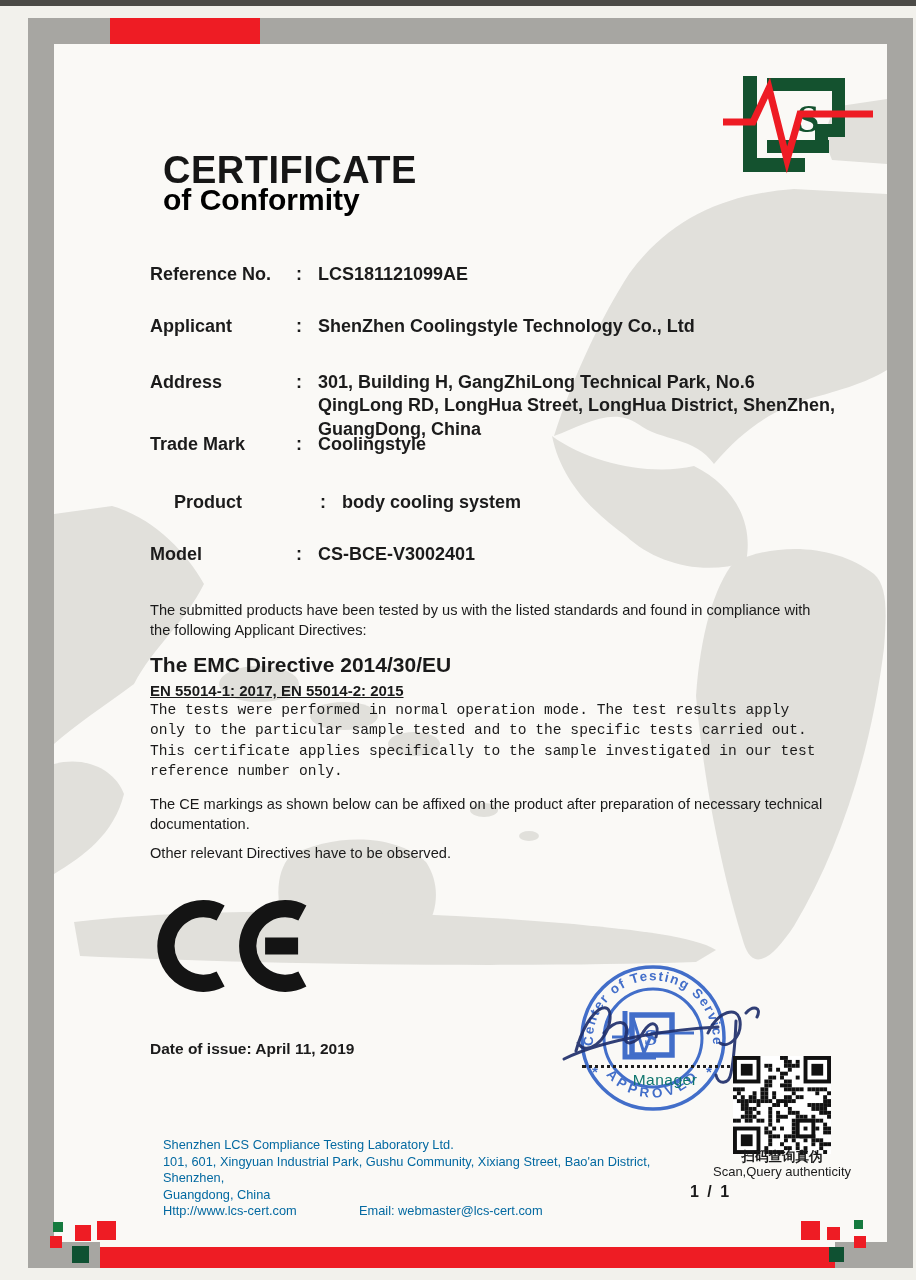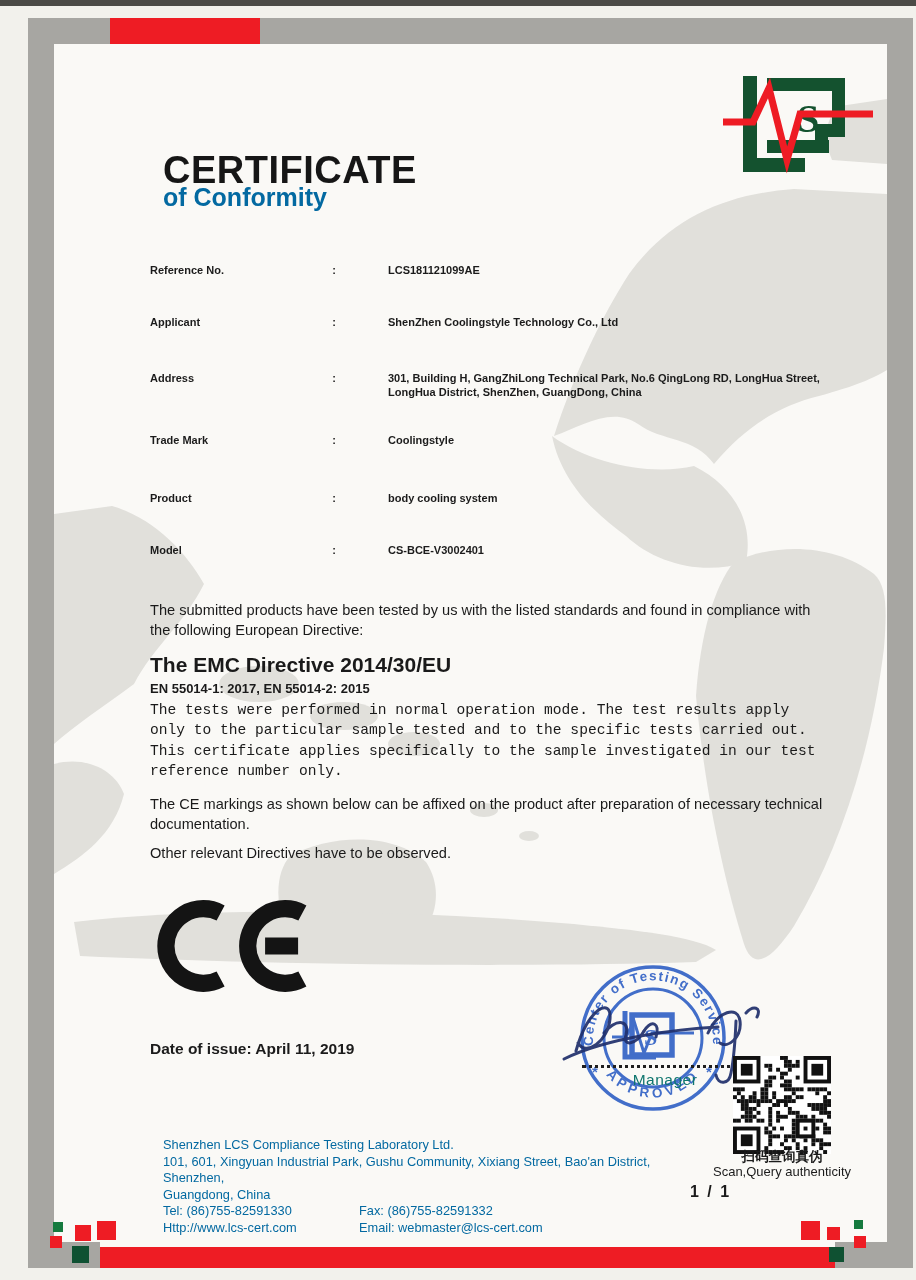--- a/index.html
+++ b/index.html
@@ -21,38 +21,38 @@
   .red-top-block{left:110px;top:18px;width:150px;height:26px;background:#ee1c24;}
   .red-bottom-bar{left:100px;top:1247px;width:735px;height:21px;background:#ee1c24;}
   .gray-stub-left{left:28px;top:1242px;width:72px;height:26px;background:#a7a6a2;}
   .gray-stub-right{left:835px;top:1242px;width:78px;height:26px;background:#a7a6a2;}
   .sq{position:absolute;}
   
   .map{left:54px;top:44px;width:833px;height:1203px;opacity:.75;}
   
   .logo{left:723px;top:70px;width:150px;height:108px;}
   .title{left:163px;top:149px;font-size:38px;font-weight:700;letter-spacing:.5px;color:#161616;}
-  .subtitle{left:163px;top:183px;font-size:25px;font-weight:700;color:#0369a1;}
-  
-  .field{left:150px;width:700px;display:flex;font-size:11px;font-weight:700;line-height:1.3;gap:35px;}
+  .subtitle{left:163px;top:183px;font-size:30px;font-weight:700;color:#000000;}
+  
+  .field{left:150px;width:700px;display:flex;font-size:18px;font-weight:700;line-height:1.3;}
   .field .lbl{width:140px;flex:0 0 140px;}
   .field .colon{width:18px;flex:0 0 18px;text-align:center;}
   .field .val{margin-left:10px;}
   .f-ref{top:263px;}
   .f-app{top:315px;}
   .f-addr{top:371px;}
   .f-addr .val{width:525px;}
   .f-tm{top:433px;}
-  .f-prod{top:491px;}
+  .f-prod{top:491px;margin-left:24px;}
   .f-model{top:543px;}
   
   .para{left:150px;width:676px;font-size:14.6px;line-height:1.4;color:#1a1a1a;}
   .p-intro{top:600px;}
   .p-directive{top:650px;font-weight:700;font-size:21px;}
-  .p-standards{top:680px;font-weight:700;font-size:13px;}
+  .p-standards{top:680px;font-weight:700;font-size:15px;text-decoration:underline;}
   .p-tests{top:700px;font-family:Liberation Mono, monospace;}
   .p-ce{top:794px;}
   .p-other{top:843px;}
   .ce-mark{left:146px;top:882px;width:165px;height:128px;}
   .date-issue{left:150px;top:1040px;font-size:15.5px;font-weight:700;}
   
   .stamp{left:568px;top:953px;width:170px;height:170px;opacity:.9;}
   .signature{left:560px;top:975px;width:215px;height:115px;opacity:.92;}
   .dotted-line{left:582px;top:1065px;width:168px;height:0;border-top:3px dotted #1e1e1e;}
   .manager{left:600px;top:1071px;width:130px;text-align:center;font-size:15.5px;color:#0f766e;letter-spacing:.5px;}
@@ -131,21 +131,21 @@
   <span class="lbl">Product</span>
   <span class="colon">:</span>
   <span class="val">body cooling system</span>
 </div>
 <div class="abs field f-model">
   <span class="lbl">Model</span>
   <span class="colon">:</span>
   <span class="val">CS-BCE-V3002401</span>
 </div>
 
-<div class="abs para p-intro">The submitted products have been tested by us with the listed standards and found in compliance with the following European Directive:</div>
+<div class="abs para p-intro">The submitted products have been tested by us with the listed standards and found in compliance with the following Applicant Directives:</div>
 <div class="abs para p-directive">The EMC Directive 2014/30/EU</div>
 <div class="abs para p-standards">EN 55014-1: 2017, EN 55014-2: 2015</div>
 <div class="abs para p-tests">The tests were performed in normal operation mode. The test results apply only to the particular sample tested and to the specific tests carried out. This certificate applies specifically to the sample investigated in our test reference number only.</div>
 <div class="abs para p-ce">The CE markings as shown below can be affixed on the product after preparation of necessary technical documentation.</div>
 <div class="abs para p-other">Other relevant Directives have to be observed.</div>
 
 <svg class="abs ce-mark" viewBox="0 0 230 160">
   <g fill="none" stroke="#141414" stroke-width="24">
     <path d="M 104 34 A 52 52 0 1 0 104 126"></path>
     <path d="M 218 34 A 52 52 0 1 0 218 126"></path>
@@ -410,24 +410,20 @@
 <div class="abs qr-label-zh">扫码查询真伪</div>
 <div class="abs qr-label-en">Scan,Query authenticity</div>
 
 <div class="abs page-indicator">1 / 1</div>
 
 <div class="abs footer">
   <div>Shenzhen LCS Compliance Testing Laboratory Ltd.</div>
   <div>101, 601, Xingyuan Industrial Park, Gushu Community, Xixiang Street, Bao'an District, Shenzhen,</div>
   <div>Guangdong, China</div>
   <div class="cols">
-    <span class="c1">Tel: (86)755-82591330</span>
-    <span>Fax: (86)755-82591332</span>
-  </div>
-  <div class="cols">
     <span class="c1">Http://www.lcs-cert.com</span>
     <span>Email: webmaster@lcs-cert.com</span>
   </div>
 </div>
 
 <div class="abs gray-stub-left"></div>
 <div class="abs gray-stub-right"></div>
 <div class="abs red-bottom-bar"></div>
 <div class="abs red-top-block"></div>
 <div class="sq" style="left:53px;top:1222px;width:10px;height:10px;background:#157a3e;"></div>

